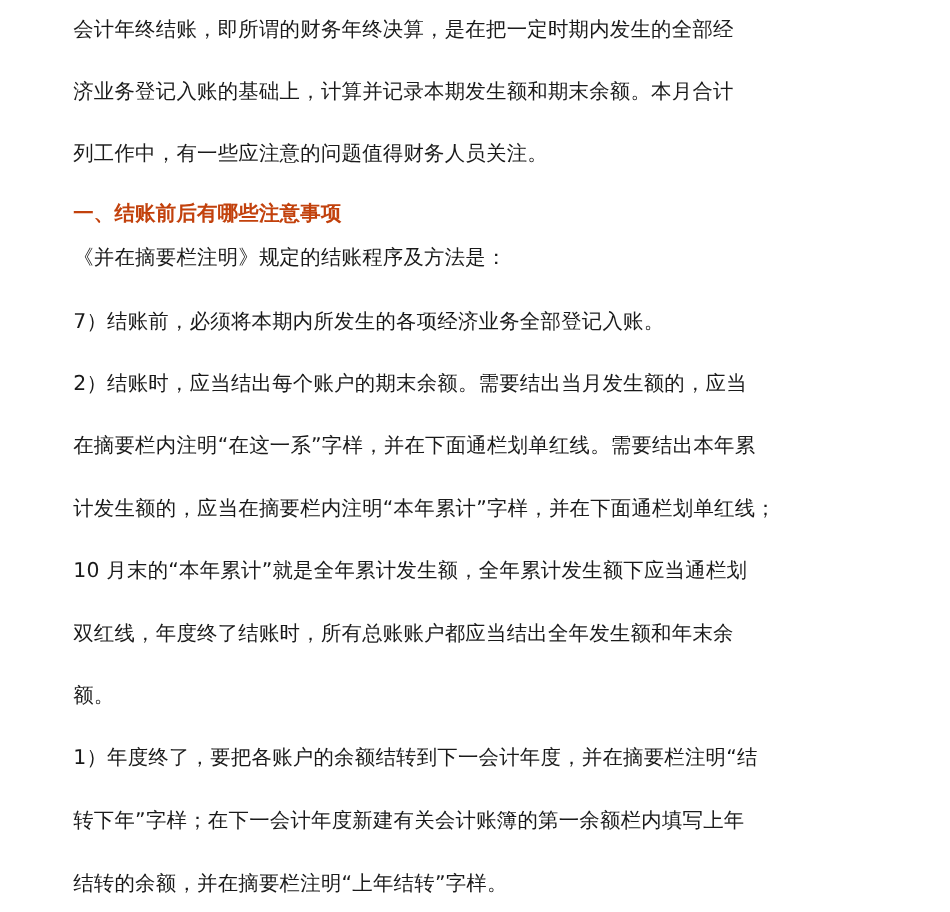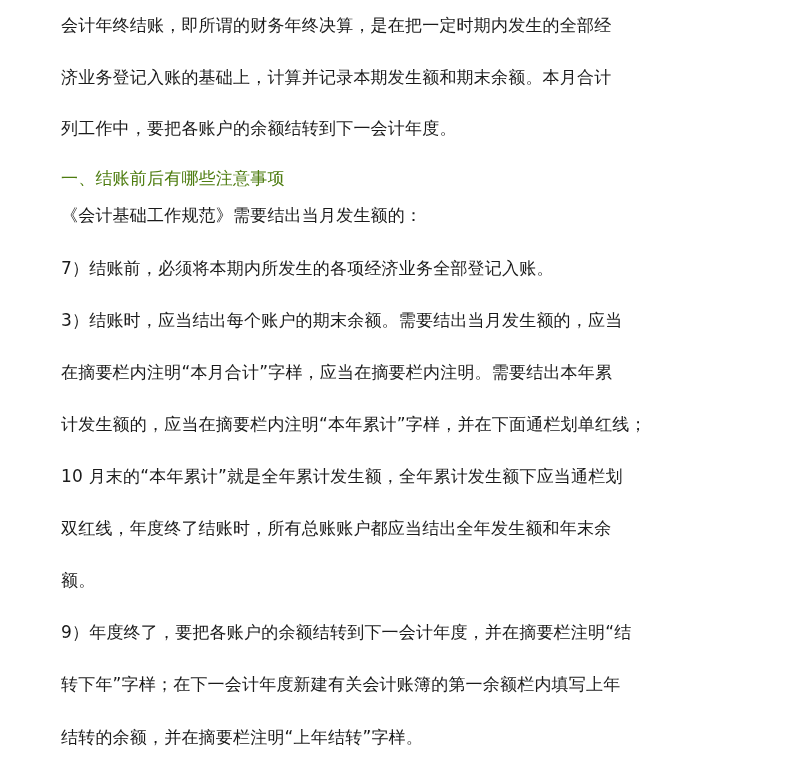--- a/index.html
+++ b/index.html
@@ -1,37 +1,37 @@
 <!DOCTYPE html>
 <html><head>
 <meta charset="utf-8">
 <style>
   html, body { margin: 0; padding: 0; background: #ffffff; }
   body { width: 792px; height: 760px; overflow: hidden; position: relative;
          font-family: "DejaVu Sans", "Liberation Sans", sans-serif; color: #1a1a1a; }
   .line { position: absolute; left: 61px; width: 700px; font-size: 17px; line-height: 26px;
           white-space: nowrap; letter-spacing: 0.2px; }
-  .heading { color: #4d7c0f; font-weight: normal; }
+  .heading { color: #c2410c; font-weight: bold; }
 </style>
 </head>
 <body>
 
 <div>
   <div class="line" style="top:12px">会计年终结账，即所谓的财务年终决算，是在把一定时期内发生的全部经</div>
   <div class="line" style="top:64px">济业务登记入账的基础上，计算并记录本期发生额和期末余额。本月合计</div>
-  <div class="line" style="top:115px">列工作中，要把各账户的余额结转到下一会计年度。</div>
+  <div class="line" style="top:115px">列工作中，有一些应注意的问题值得财务人员关注。</div>
 
   <div class="line heading" style="top:165px">一、结账前后有哪些注意事项</div>
-  <div class="line" style="top:202px">《会计基础工作规范》需要结出当月发生额的：</div>
+  <div class="line" style="top:202px">《并在摘要栏注明》规定的结账程序及方法是：</div>
 
   <div class="line" style="top:255px">7）结账前，必须将本期内所发生的各项经济业务全部登记入账。</div>
 
-  <div class="line" style="top:307px">3）结账时，应当结出每个账户的期末余额。需要结出当月发生额的，应当</div>
-  <div class="line" style="top:359px">在摘要栏内注明“本月合计”字样，应当在摘要栏内注明。需要结出本年累</div>
+  <div class="line" style="top:307px">2）结账时，应当结出每个账户的期末余额。需要结出当月发生额的，应当</div>
+  <div class="line" style="top:359px">在摘要栏内注明“在这一系”字样，并在下面通栏划单红线。需要结出本年累</div>
   <div class="line" style="top:411px">计发生额的，应当在摘要栏内注明“本年累计”字样，并在下面通栏划单红线；</div>
   <div class="line" style="top:463px">10 月末的“本年累计”就是全年累计发生额，全年累计发生额下应当通栏划</div>
   <div class="line" style="top:515px">双红线，年度终了结账时，所有总账账户都应当结出全年发生额和年末余</div>
   <div class="line" style="top:567px">额。</div>
 
-  <div class="line" style="top:619px">9）年度终了，要把各账户的余额结转到下一会计年度，并在摘要栏注明“结</div>
+  <div class="line" style="top:619px">1）年度终了，要把各账户的余额结转到下一会计年度，并在摘要栏注明“结</div>
   <div class="line" style="top:671px">转下年”字样；在下一会计年度新建有关会计账簿的第一余额栏内填写上年</div>
   <div class="line" style="top:724px">结转的余额，并在摘要栏注明“上年结转”字样。</div>
 </div>
 
 </body></html>

